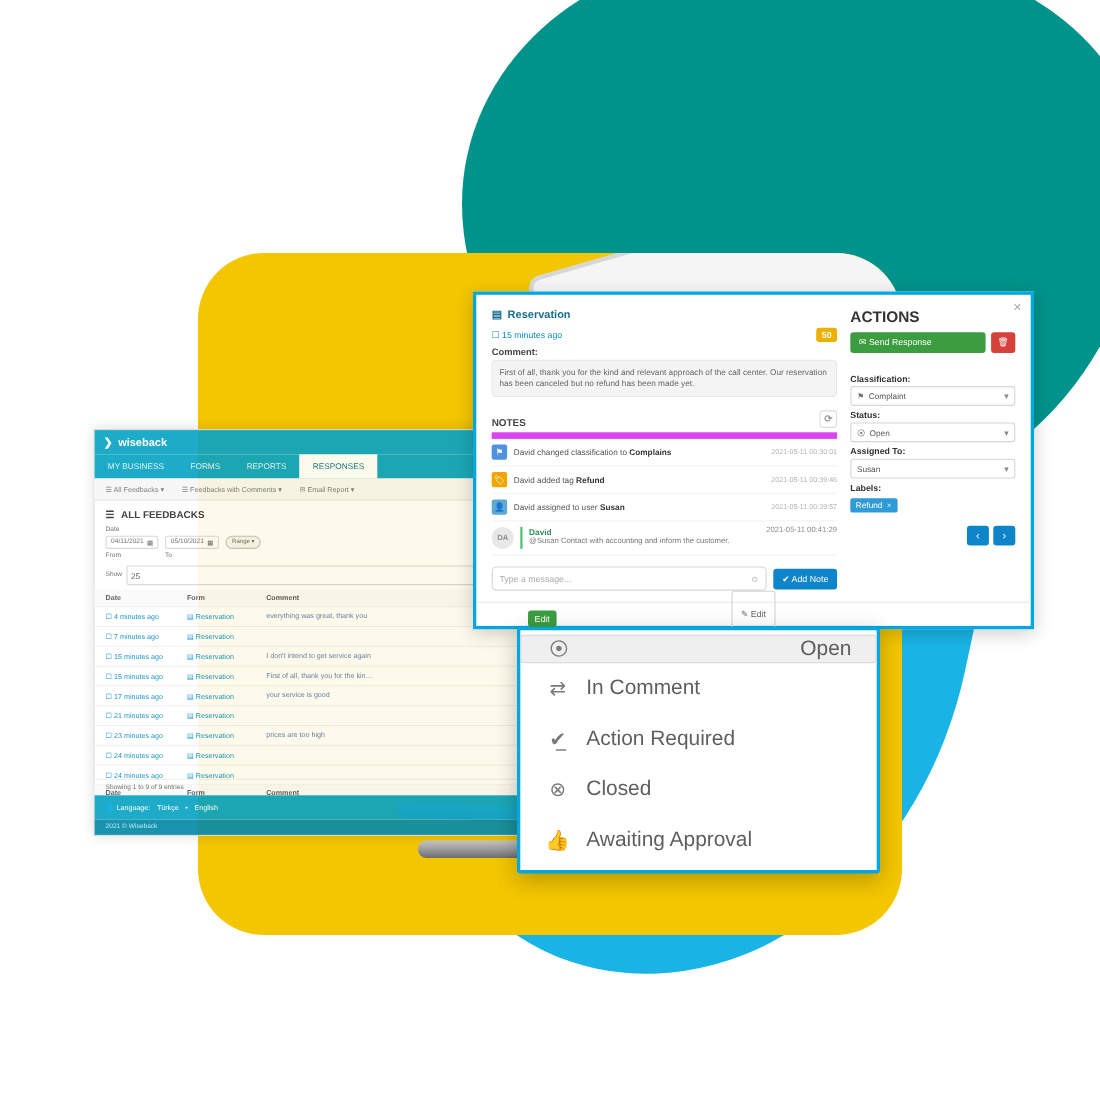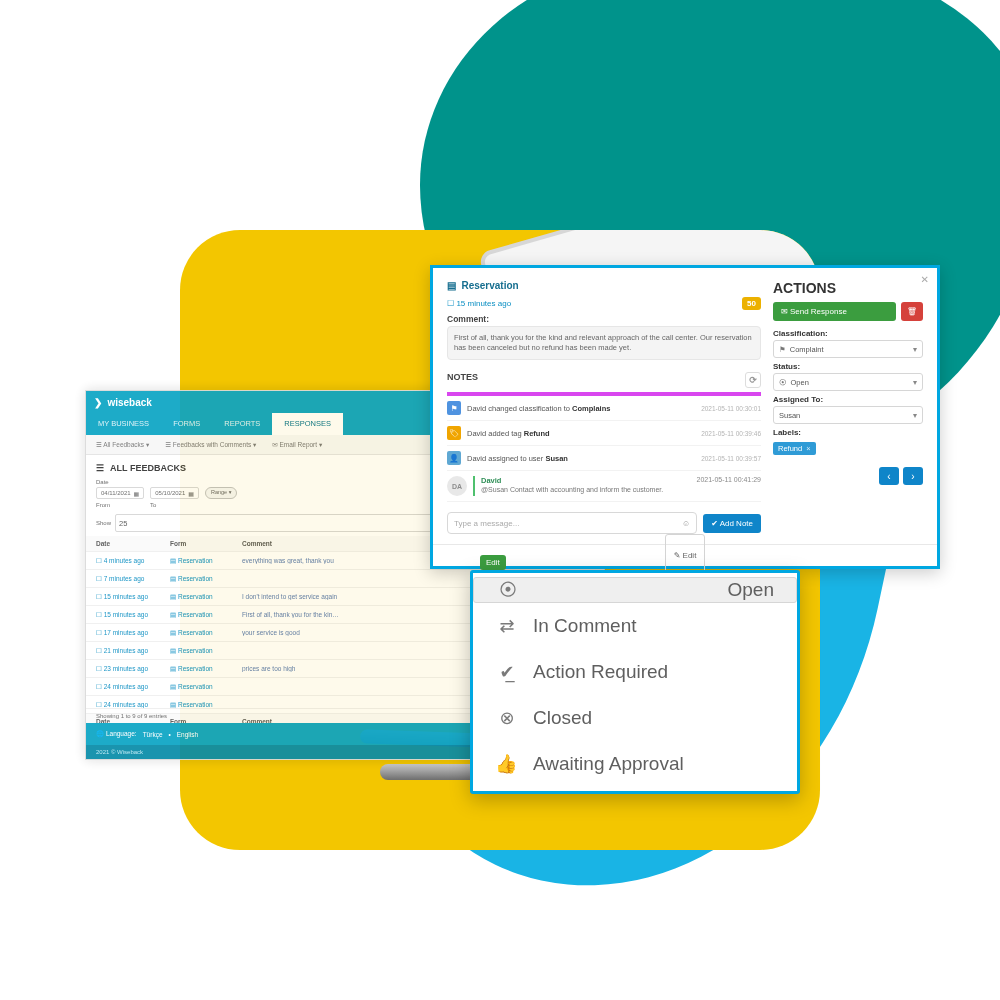--- a/index.html
+++ b/index.html
@@ -63,21 +63,21 @@
   
   .modal{position:absolute;left:430px;top:265px;width:510px;background:#fff;border:3px solid var(--blue-border);font-size:9px;color:#444;box-shadow:0 4px 16px rgba(0,0,0,.2);}
   .modal-inner{display:grid;grid-template-columns:1fr 150px;gap:12px;padding:12px 14px 10px;}
   .m-left{min-width:0;}
   .m-title{display:flex;align-items:center;gap:5px;color:#166e8f;font-weight:600;margin-bottom:6px;font-size:10px;}
   .m-time{color:var(--link);font-size:8px;margin-bottom:4px;display:flex;align-items:center;justify-content:space-between;}
   .m-time .score{background:var(--orange);color:#fff;font-weight:700;border-radius:3px;padding:2px 5px;font-size:8px;}
   .m-label{font-weight:700;font-size:8.5px;margin:4px 0 2px;}
   .m-comment{background:#f4f4f4;border:1px solid #e6e6e6;border-radius:4px;padding:6px;font-size:7.5px;color:#666;line-height:1.35;}
   .m-notes{margin-top:8px;}
-  .m-notes-head{display:flex;align-items:flex-start;justify-content:space-between;font-weight:700;font-size:9px;border-bottom:4px solid #d946ef;padding:4px 0;}
+  .m-notes-head{display:flex;align-items:flex-end;justify-content:space-between;font-weight:700;font-size:9px;border-bottom:6px solid #d946ef;padding:4px 0;}
   .m-notes-head .ref{width:16px;height:16px;border:1px solid #ddd;border-radius:3px;display:flex;align-items:center;justify-content:center;color:#999;font-size:9px;}
   .note{display:flex;align-items:center;gap:6px;padding:5px 0;border-bottom:1px solid #f2f2f2;}
   .note .ic{width:14px;height:14px;border-radius:2px;display:flex;align-items:center;justify-content:center;color:#fff;font-size:8px;flex:0 0 14px;}
   .note .ic.tag{background:#f0a500;}
   .note .ic.flag{background:#4f93e0;}
   .note .ic.user{background:#5fa8d3;}
   .note .txt{flex:1;font-size:7.5px;color:#555;}
   .note .ts{color:#b4b4b4;font-size:6.5px;white-space:nowrap;}
   .note-comment{display:flex;gap:6px;padding:5px 0;border-bottom:1px solid #f2f2f2;}
   .note-comment .av{width:20px;height:20px;border-radius:50%;background:#e8e8e8;color:#8c8c8c;font-size:7px;font-weight:700;display:flex;align-items:center;justify-content:center;flex:0 0 20px;}
@@ -86,21 +86,21 @@
   .note-comment .msg{font-size:7px;color:#777;margin-top:1px;}
   .note-comment .ts{color:#8a8a8a;font-size:7px;margin-left:auto;white-space:nowrap;align-self:flex-start;}
   .m-input{display:flex;align-items:center;gap:6px;margin-top:10px;}
   .m-input .field{flex:1;border:1px solid #d8d8d8;border-radius:4px;height:22px;display:flex;align-items:center;padding:0 6px;color:#aaa;font-size:8px;justify-content:space-between;}
   .m-input .emoji{color:#999;}
   .btn{display:inline-flex;align-items:center;gap:4px;border:none;border-radius:3px;padding:5px 8px;font-size:8px;cursor:pointer;color:#fff;}
   .btn-blue{background:#0f85c9;}
   .btn-green{background:#3b9d3f;}
   .btn-red{background:#d5413b;width:22px;justify-content:center;padding:5px 0;}
   .m-right .h{font-weight:700;font-size:14px;margin-bottom:6px;color:#333;}
-  .m-right .row{display:flex;gap:5px;margin-bottom:8px;}
+  .m-right .row{display:flex;gap:5px;margin-bottom:19px;}
   .m-right .lab{font-weight:700;font-size:8px;margin:4px 0 2px;color:#333;}
   .sel{width:100%;border:1px solid #d6d6d6;border-radius:3px;height:18px;display:flex;align-items:center;justify-content:space-between;padding:0 5px;font-size:7.5px;color:#555;background:#fff;}
   .sel .sic{color:#777;margin-right:4px;}
   .chip{display:inline-flex;align-items:center;gap:4px;background:#2f9bd6;color:#fff;border-radius:2px;padding:2px 5px;font-size:7.5px;margin-top:3px;}
   .chip .x{opacity:.8;}
   .pager{display:flex;justify-content:flex-end;gap:4px;margin-top:12px;}
   .pager .pb{width:20px;height:18px;background:#0f85c9;border-radius:3px;color:#fff;display:flex;align-items:center;justify-content:center;font-size:10px;}
   .modal-foot{height:22px;border-top:1px solid #e8e8e8;display:flex;align-items:center;justify-content:center;gap:4px;font-size:8px;color:#666;}
   .modal-foot .eb{border:1px solid #d4d4d4;border-radius:3px;padding:16px 8px;}
   

